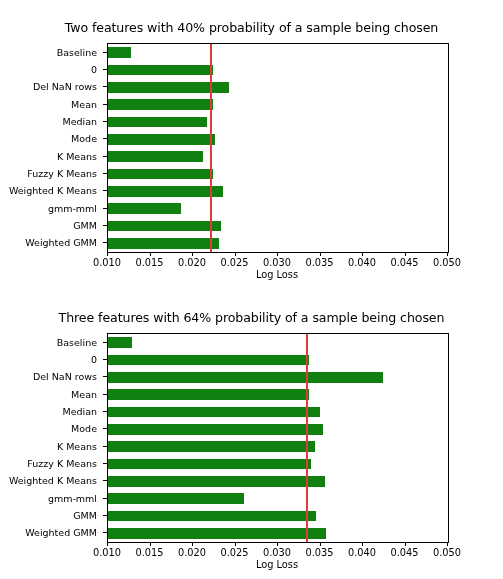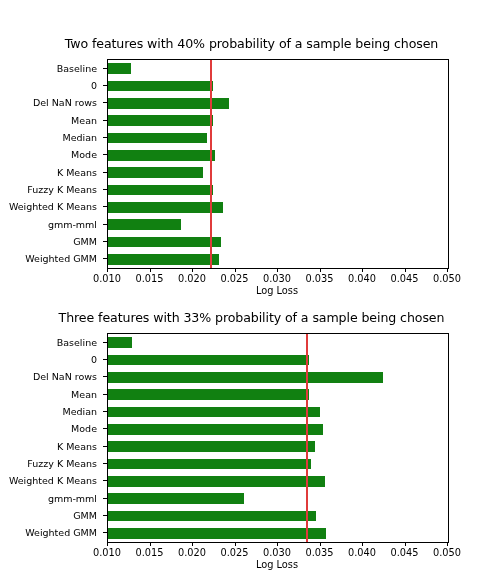--- a/index.html
+++ b/index.html
@@ -18,21 +18,21 @@
     position: relative;
     width: 503px;
     height: 579px;
   }
   .panel {
     position: absolute;
     left: 0;
     width: 503px;
     height: 289px;
   }
-  .panel-top  { top: 16px; }
+  .panel-top  { top: 0; }
   .panel-bot  { top: 290px; }
 
   .chart-title {
     position: absolute;
     left: 0;
     top: 20px;
     width: 503px;
     text-align: center;
     font-size: 12.6px;
     color: #000;
@@ -226,21 +226,21 @@
         <div class="xlabel-tick" style="left: 362px;">0.040</div>
         <div class="xtickmark" style="left: 404.5px;"></div>
         <div class="xlabel-tick" style="left: 404.5px;">0.045</div>
         <div class="xtickmark" style="left: 447px;"></div>
         <div class="xlabel-tick" style="left: 447px;">0.050</div>
       </div>
     <div class="xaxis-title">Log Loss</div>
   </div>
 
   <div class="panel panel-bot">
-    <div class="chart-title">Three features with 33% probability of a sample being chosen</div>
+    <div class="chart-title">Three features with 64% probability of a sample being chosen</div>
     <div class="ylabels">
         <div class="ylabel" style="top: 8.66667px;">Baseline</div>
         <div class="ytick" style="top: 8.66667px;"></div>
         <div class="ylabel" style="top: 26px;">0</div>
         <div class="ytick" style="top: 26px;"></div>
         <div class="ylabel" style="top: 43.3333px;">Del NaN rows</div>
         <div class="ytick" style="top: 43.3333px;"></div>
         <div class="ylabel" style="top: 60.6667px;">Mean</div>
         <div class="ytick" style="top: 60.6667px;"></div>
         <div class="ylabel" style="top: 78px;">Median</div>

